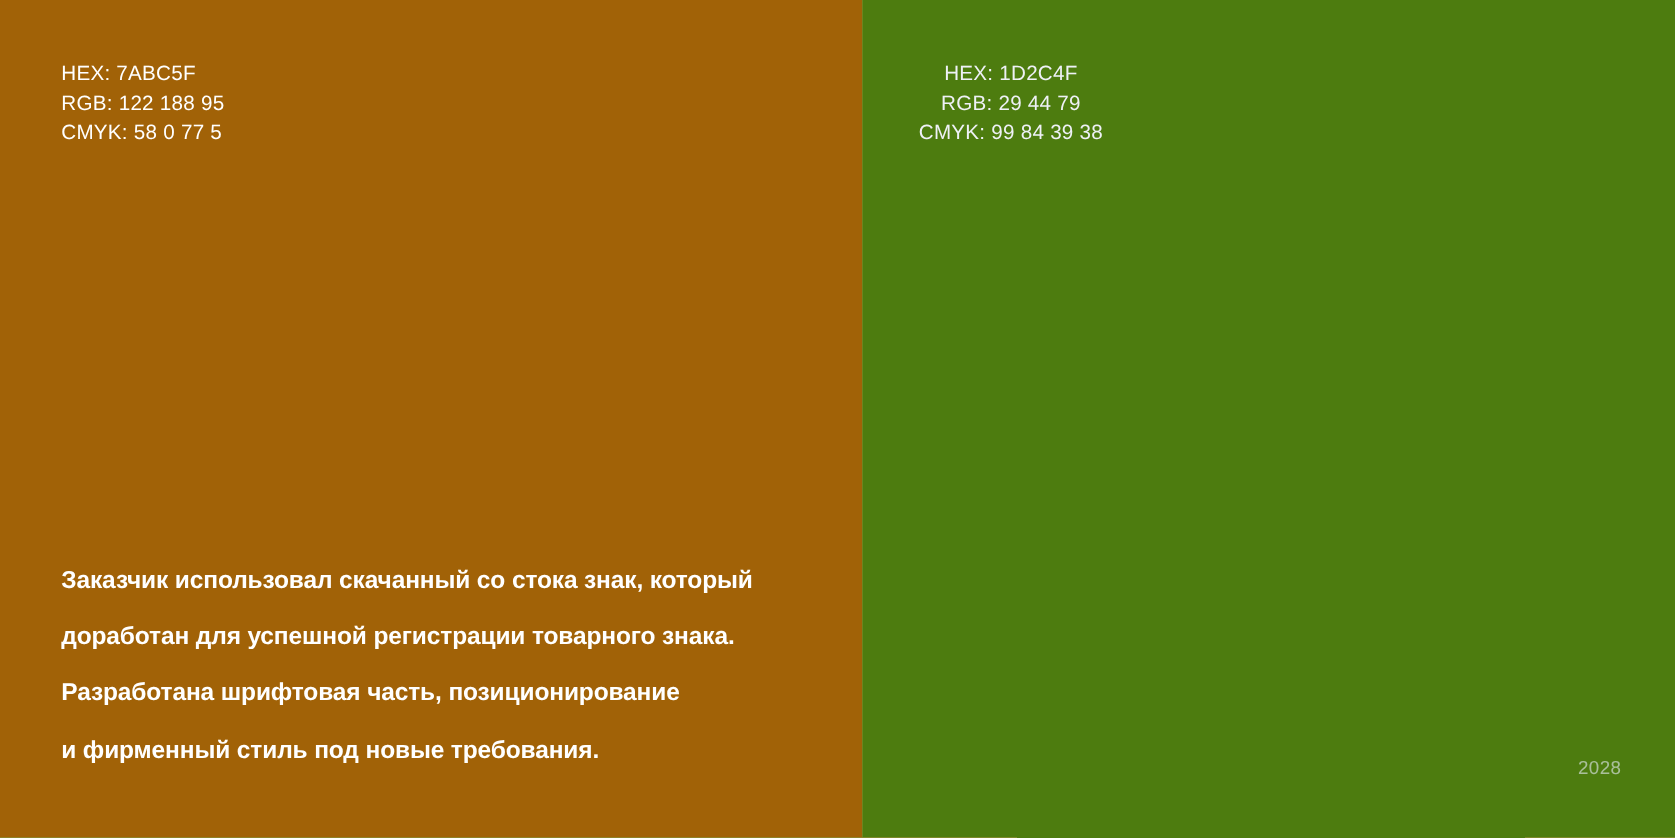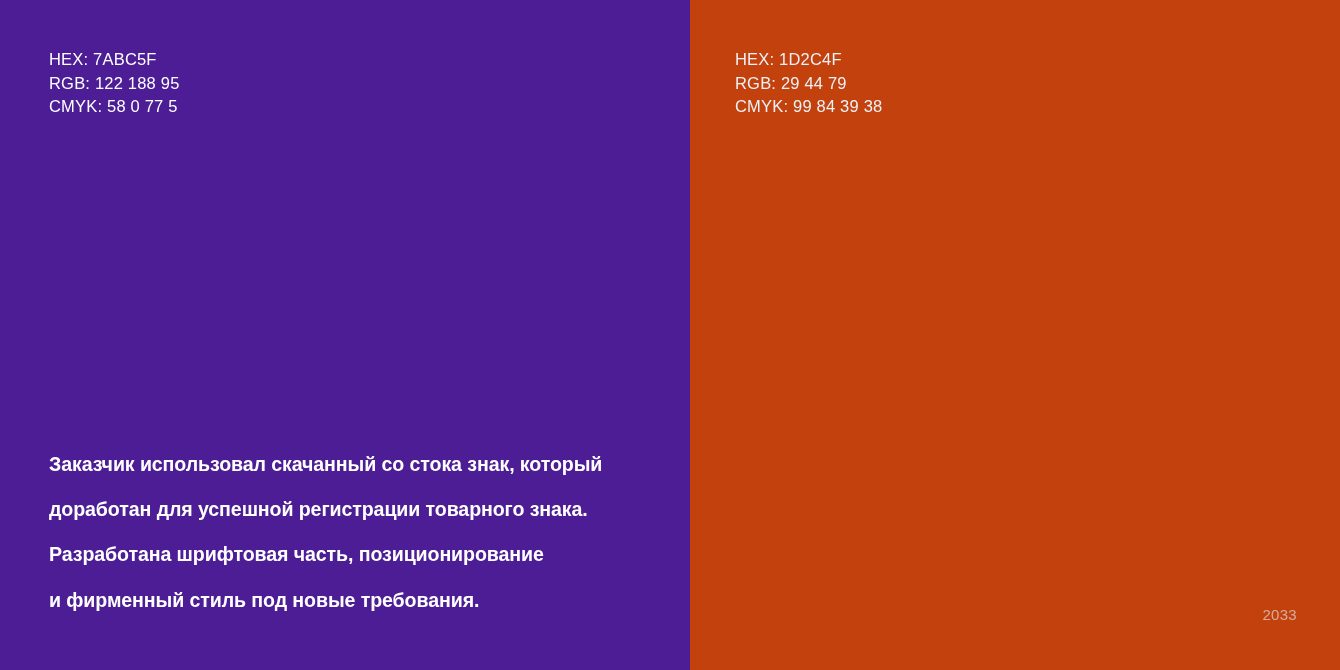--- a/index.html
+++ b/index.html
@@ -24,26 +24,27 @@
 
   
   .panel {
     position:relative;
     height:100%;
     overflow:hidden;
   }
 
   .panel-left {
     width:690px;
-    background:#4c1d95;
+    background:#a16207;
   }
 
   .panel-right {
     width:650px;
-    background:#c2410c;
+    background:#4d7c0f;
+    text-align:center;
   }
 
   
   .spec {
     position:absolute;
     top:48px;
   }
 
   .panel-left .spec  { left:49px; }
   .panel-right .spec { left:45px; }
@@ -123,17 +124,17 @@
   </section>
 
   <section class="panel panel-right">
 
     <div class="spec">
       <div class="spec-line">HEX: 1D2C4F</div>
       <div class="spec-line">RGB: 29 44 79</div>
       <div class="spec-line">CMYK: 99 84 39 38</div>
     </div>
 
-    <div class="year">2033</div>
+    <div class="year">2028</div>
 
   </section>
 
 </div>
 
 </body></html>

